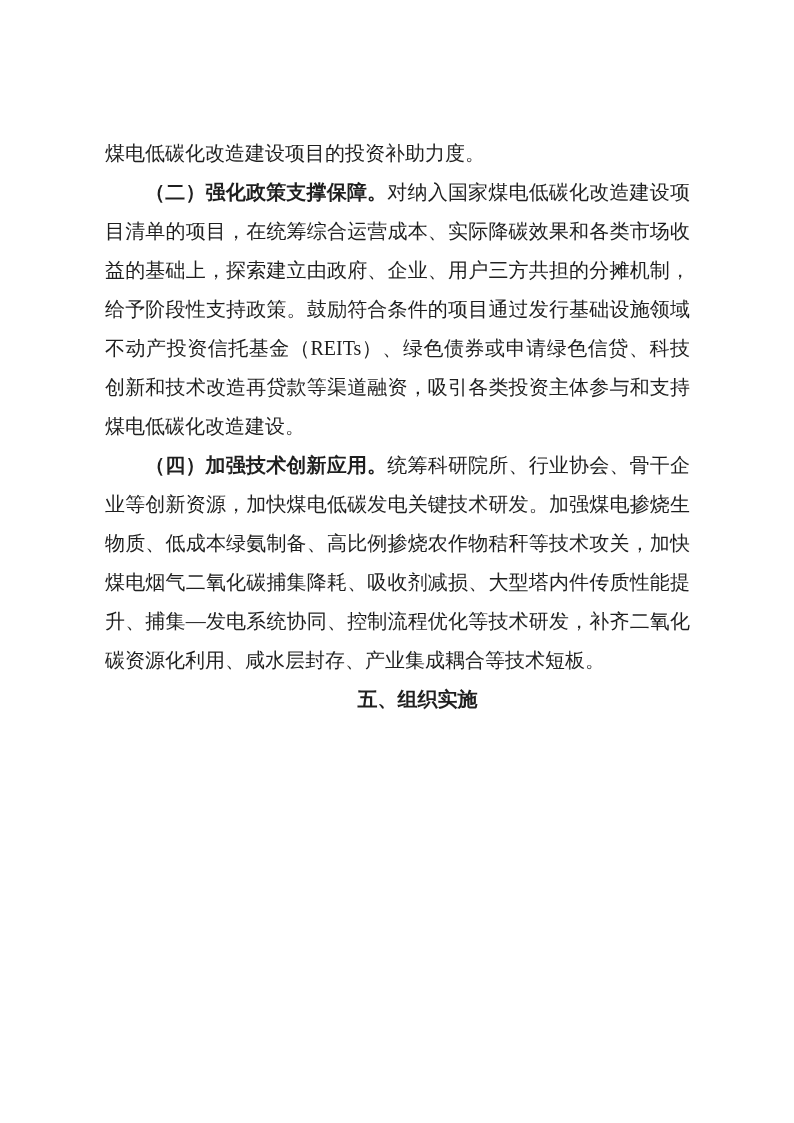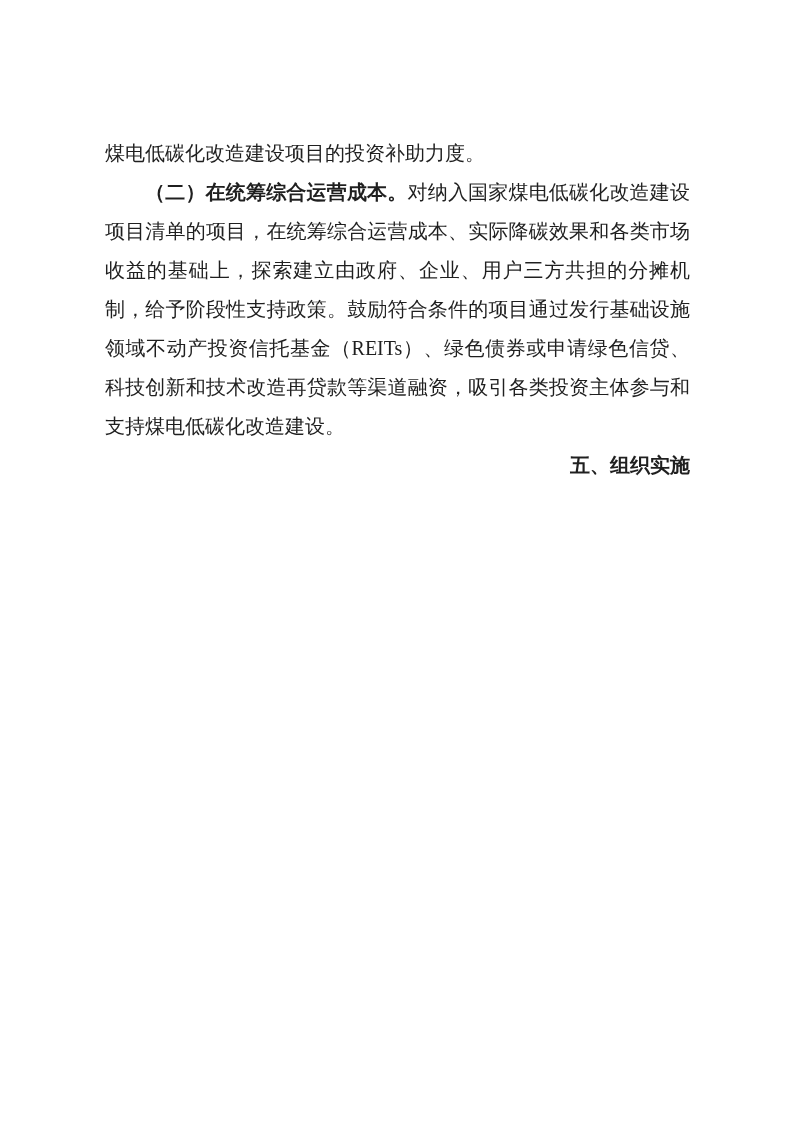--- a/index.html
+++ b/index.html
@@ -29,30 +29,31 @@
   }
   .para.continuation {
     text-indent: 0;
   }
   .para .lead {
     font-weight: 700;
   }
   .para.heading {
     font-weight: 700;
     font-family: "Liberation Sans", "DejaVu Sans", sans-serif;
-    text-align: right;
+    text-align: center;
   }
 </style>
 </head>
 <body>
 
 <div class="page">
 
   <p class="para continuation"><span>煤电低碳化改造建设项目的投资补助力度。</span></p>
 
-  <p class="para"><span class="lead">（二）在统筹综合运营成本。</span><span>对纳入国家煤电低碳化改造建设项目清单的项目，在统筹综合运营成本、实际降碳效果和各类市场收益的基础上，探索建立由政府、企业、用户三方共担的分摊机制，给予阶段性支持政策。鼓励符合条件的项目通过发行基础设施领域不动产投资信托基金（REITs）、绿色债券或申请绿色信贷、科技创新和技术改造再贷款等渠道融资，吸引各类投资主体参与和支持煤电低碳化改造建设。</span></p>
+  <p class="para"><span class="lead">（二）强化政策支撑保障。</span><span>对纳入国家煤电低碳化改造建设项目清单的项目，在统筹综合运营成本、实际降碳效果和各类市场收益的基础上，探索建立由政府、企业、用户三方共担的分摊机制，给予阶段性支持政策。鼓励符合条件的项目通过发行基础设施领域不动产投资信托基金（REITs）、绿色债券或申请绿色信贷、科技创新和技术改造再贷款等渠道融资，吸引各类投资主体参与和支持煤电低碳化改造建设。</span></p>
 
 
+  <p class="para"><span class="lead">（四）加强技术创新应用。</span><span>统筹科研院所、行业协会、骨干企业等创新资源，加快煤电低碳发电关键技术研发。加强煤电掺烧生物质、低成本绿氨制备、高比例掺烧农作物秸秆等技术攻关，加快煤电烟气二氧化碳捕集降耗、吸收剂减损、大型塔内件传质性能提升、捕集—发电系统协同、控制流程优化等技术研发，补齐二氧化碳资源化利用、咸水层封存、产业集成耦合等技术短板。</span></p>
 
   <p class="para heading"><span>五、组织实施</span></p>
 
 
 </div>
 
 </body></html>

